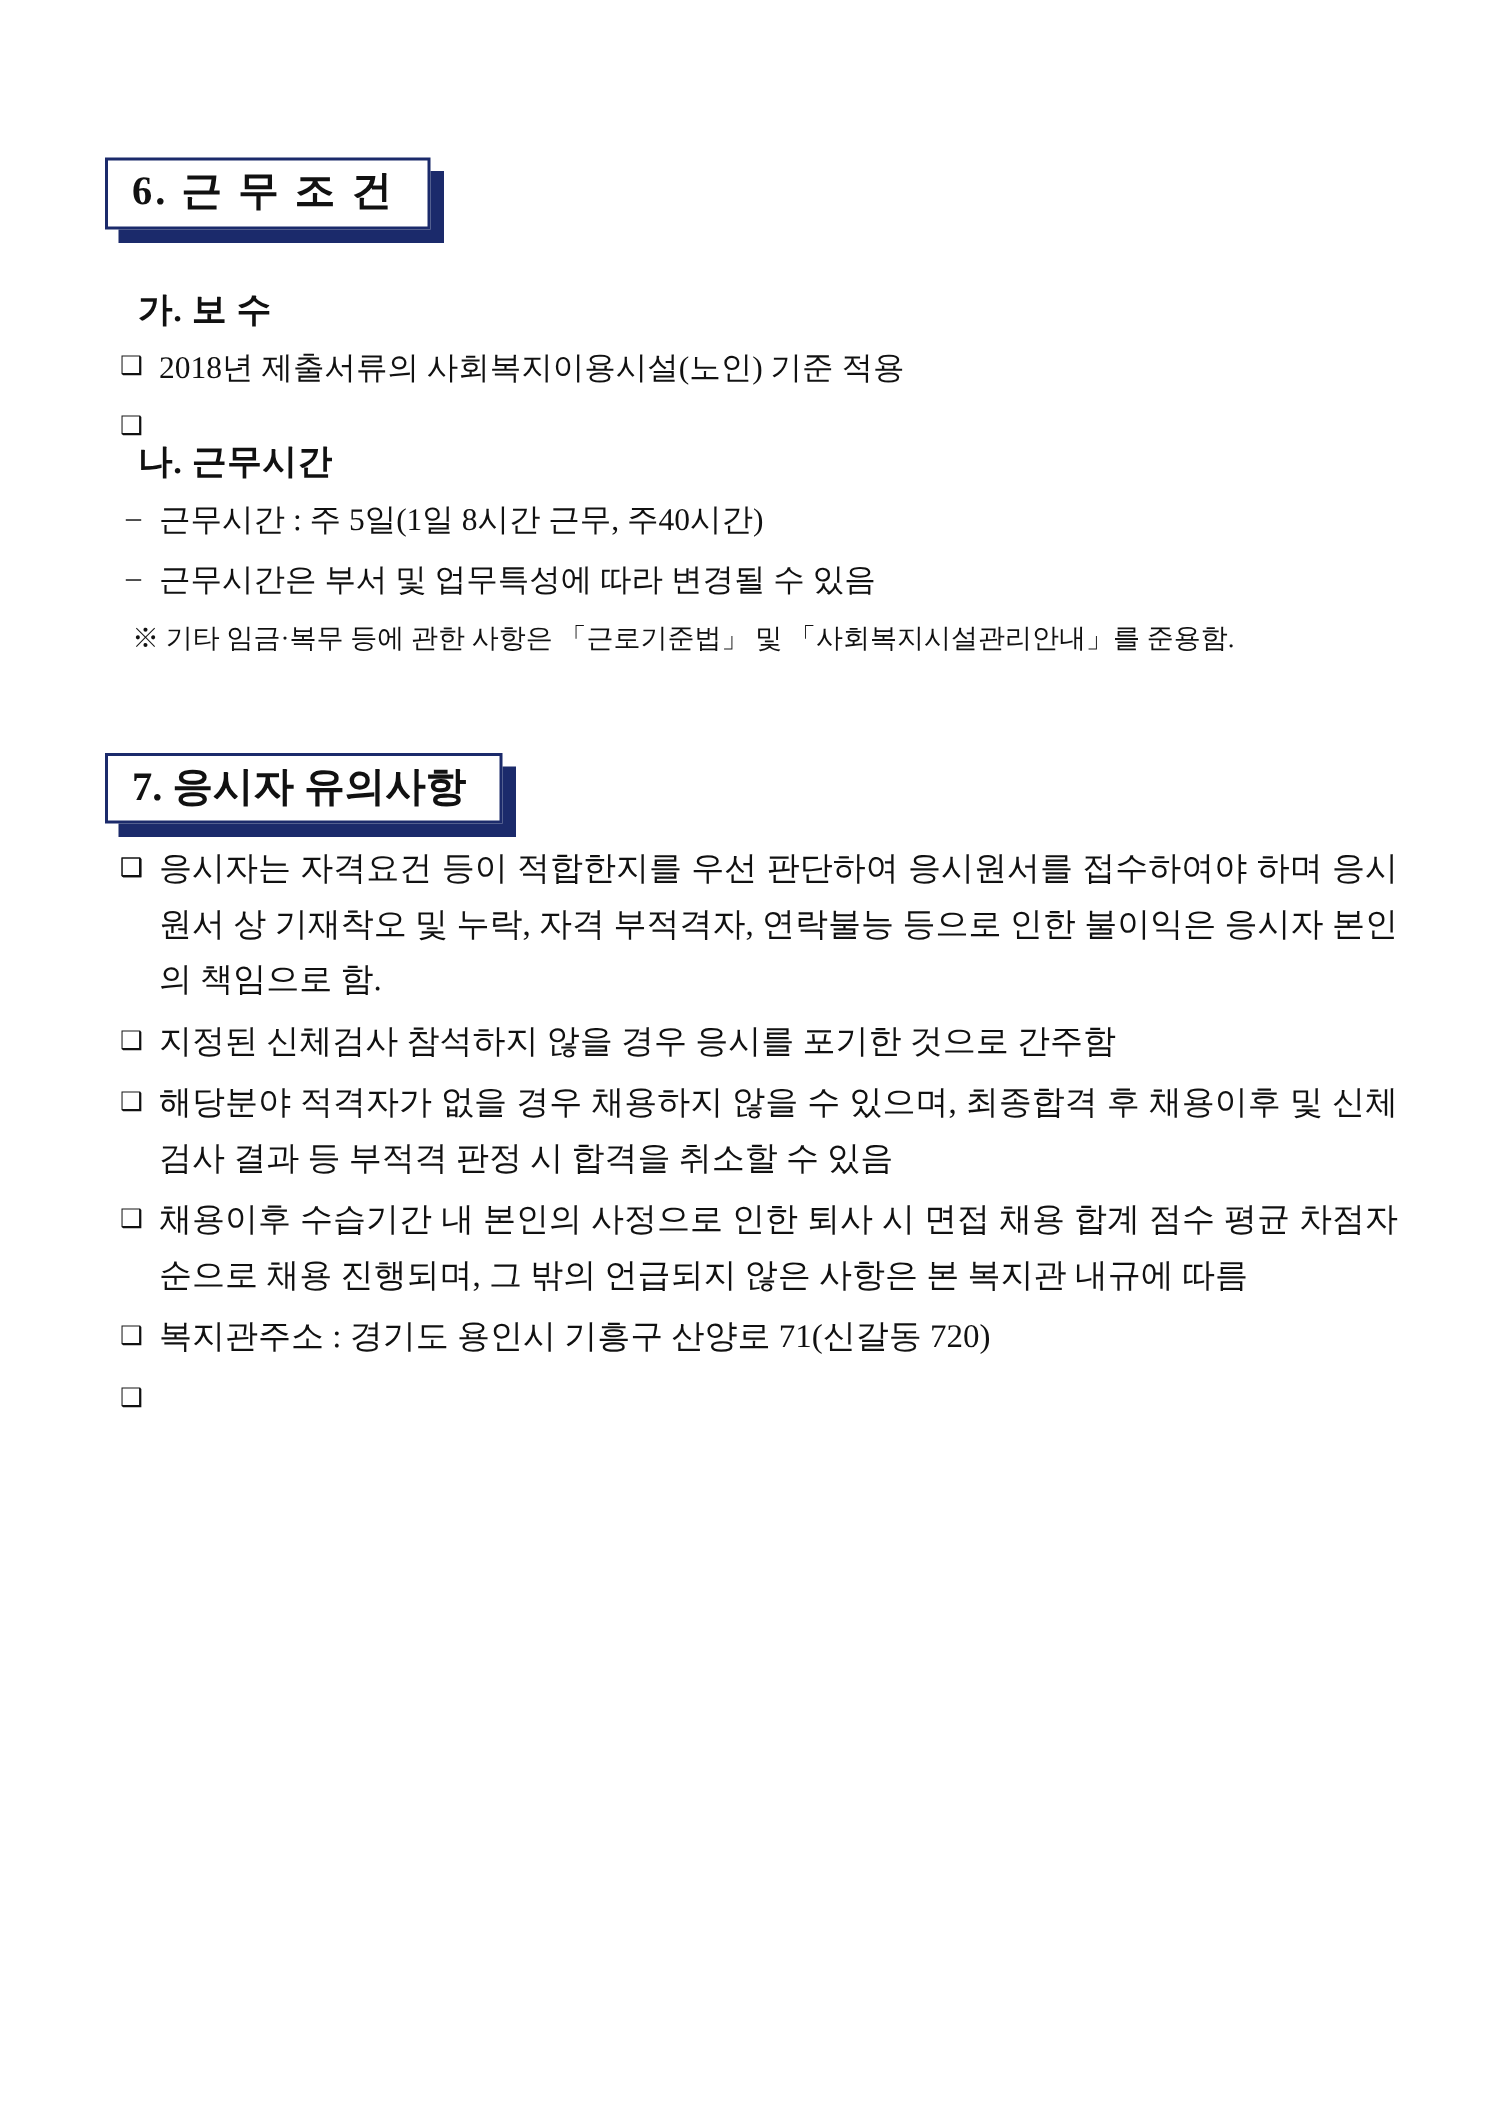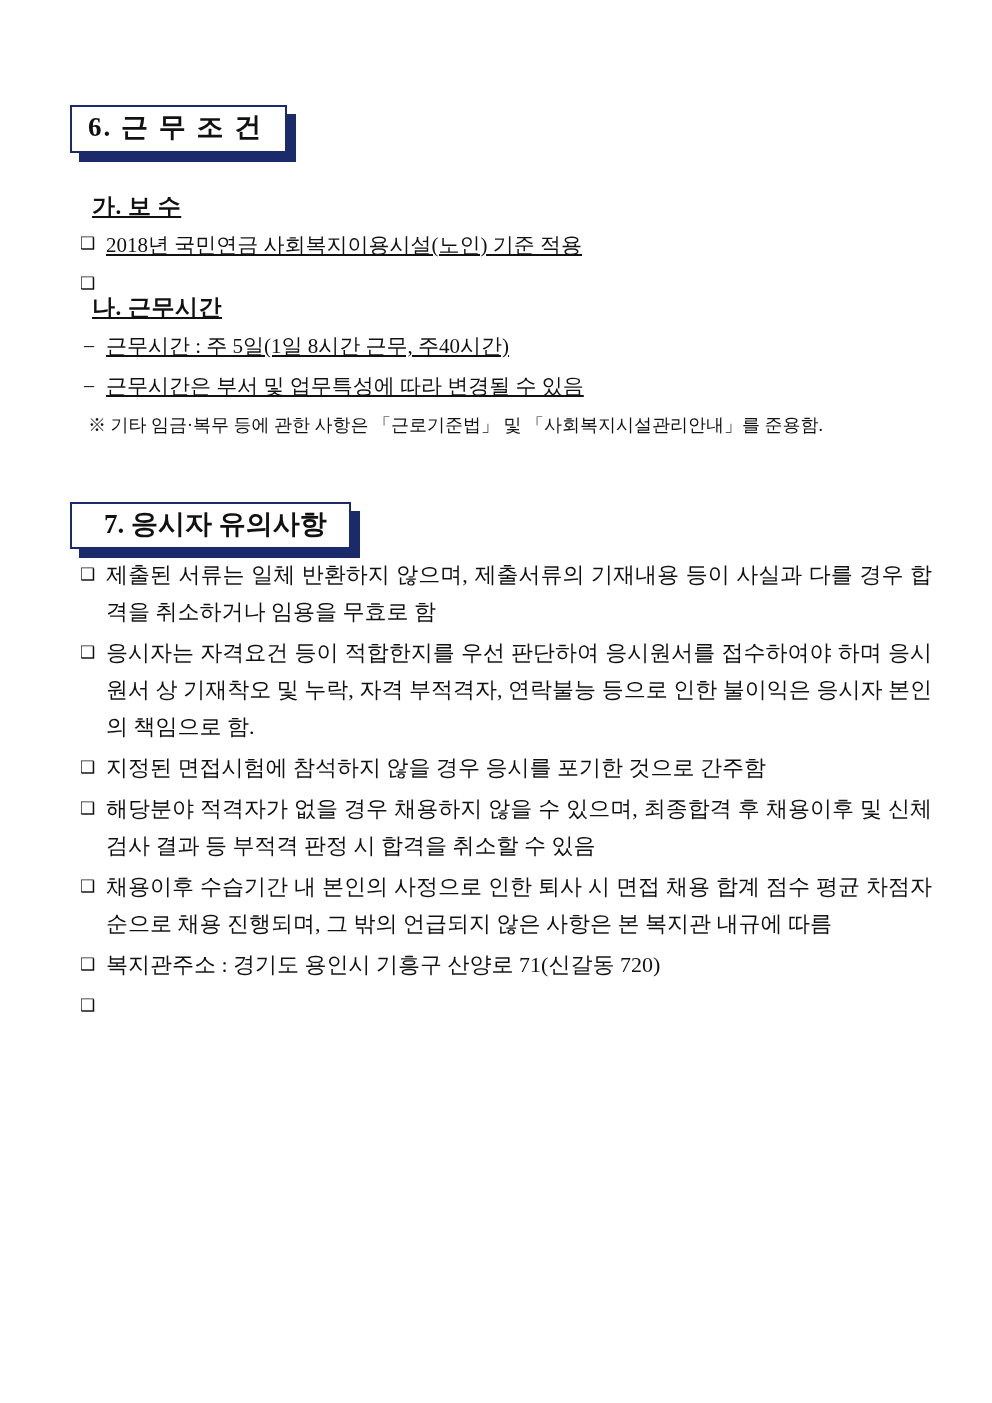--- a/index.html
+++ b/index.html
@@ -49,27 +49,25 @@
   .section-head .title {
     font-size: 27px;
     font-weight: bold;
     letter-spacing: 2px;
     color: #111111;
     white-space: nowrap;
     line-height: 1.1;
   }
   .section-head.tight .title {
     letter-spacing: 0px;
-    margin-left: 16px;
   }
 
   
   .block {
     margin-top: 30px;
-    text-decoration: underline;
   }
   .sub-head {
     font-size: 23px;
     font-weight: bold;
     margin: 10px 0 6px 22px;
     letter-spacing: 0.5px;
   }
 
   ul.items {
     list-style: none;
@@ -138,21 +136,21 @@
         <span class="title">6. 근 무 조 건</span>
       </div>
     </div>
 
     
     <div class="block">
       <div class="sub-head">가. 보     수</div>
       <ul class="items lvl1">
         <li class="item">
           <span class="bullet">❑</span>
-          <span>2018년 국민연금 사회복지이용시설(노인) 기준 적용</span>
+          <span>2018년 제출서류의 사회복지이용시설(노인) 기준 적용</span>
         </li>
         <li class="item">
           <span class="bullet">❑</span>
         </li>
       </ul>
     </div>
 
     
     <div class="block">
       <div class="sub-head">나. 근무시간</div>
@@ -177,29 +175,28 @@
     <div class="section-head tight">
       <div class="shadow"></div>
       <div class="box">
         <span class="title">7. 응시자 유의사항</span>
       </div>
     </div>
 
     <ul class="items s7 s7-wrap">
       <li class="item">
         <span class="bullet">❑</span>
-        <span>제출된 서류는 일체 반환하지 않으며, 제출서류의 기재내용 등이 사실과 다를 경우 합격을 취소하거나 임용을 무효로 함</span>
       </li>
       <li class="item">
         <span class="bullet">❑</span>
         <span>응시자는 자격요건 등이 적합한지를 우선 판단하여 응시원서를 접수하여야 하며 응시원서 상 기재착오 및 누락, 자격 부적격자, 연락불능 등으로 인한 불이익은 응시자 본인의 책임으로 함.</span>
       </li>
       <li class="item">
         <span class="bullet">❑</span>
-        <span>지정된 면접시험에 참석하지 않을 경우 응시를 포기한 것으로 간주함</span>
+        <span>지정된 신체검사 참석하지 않을 경우 응시를 포기한 것으로 간주함</span>
       </li>
       <li class="item">
         <span class="bullet">❑</span>
         <span>해당분야 적격자가 없을 경우 채용하지 않을 수 있으며, 최종합격 후 채용이후 및 신체검사 결과 등 부적격 판정 시 합격을 취소할 수 있음</span>
       </li>
       <li class="item">
         <span class="bullet">❑</span>
         <span>채용이후 수습기간 내 본인의 사정으로 인한 퇴사 시 면접 채용 합계 점수 평균 차점자 순으로 채용 진행되며, 그 밖의 언급되지 않은 사항은 본 복지관 내규에 따름</span>
       </li>
       <li class="item">

